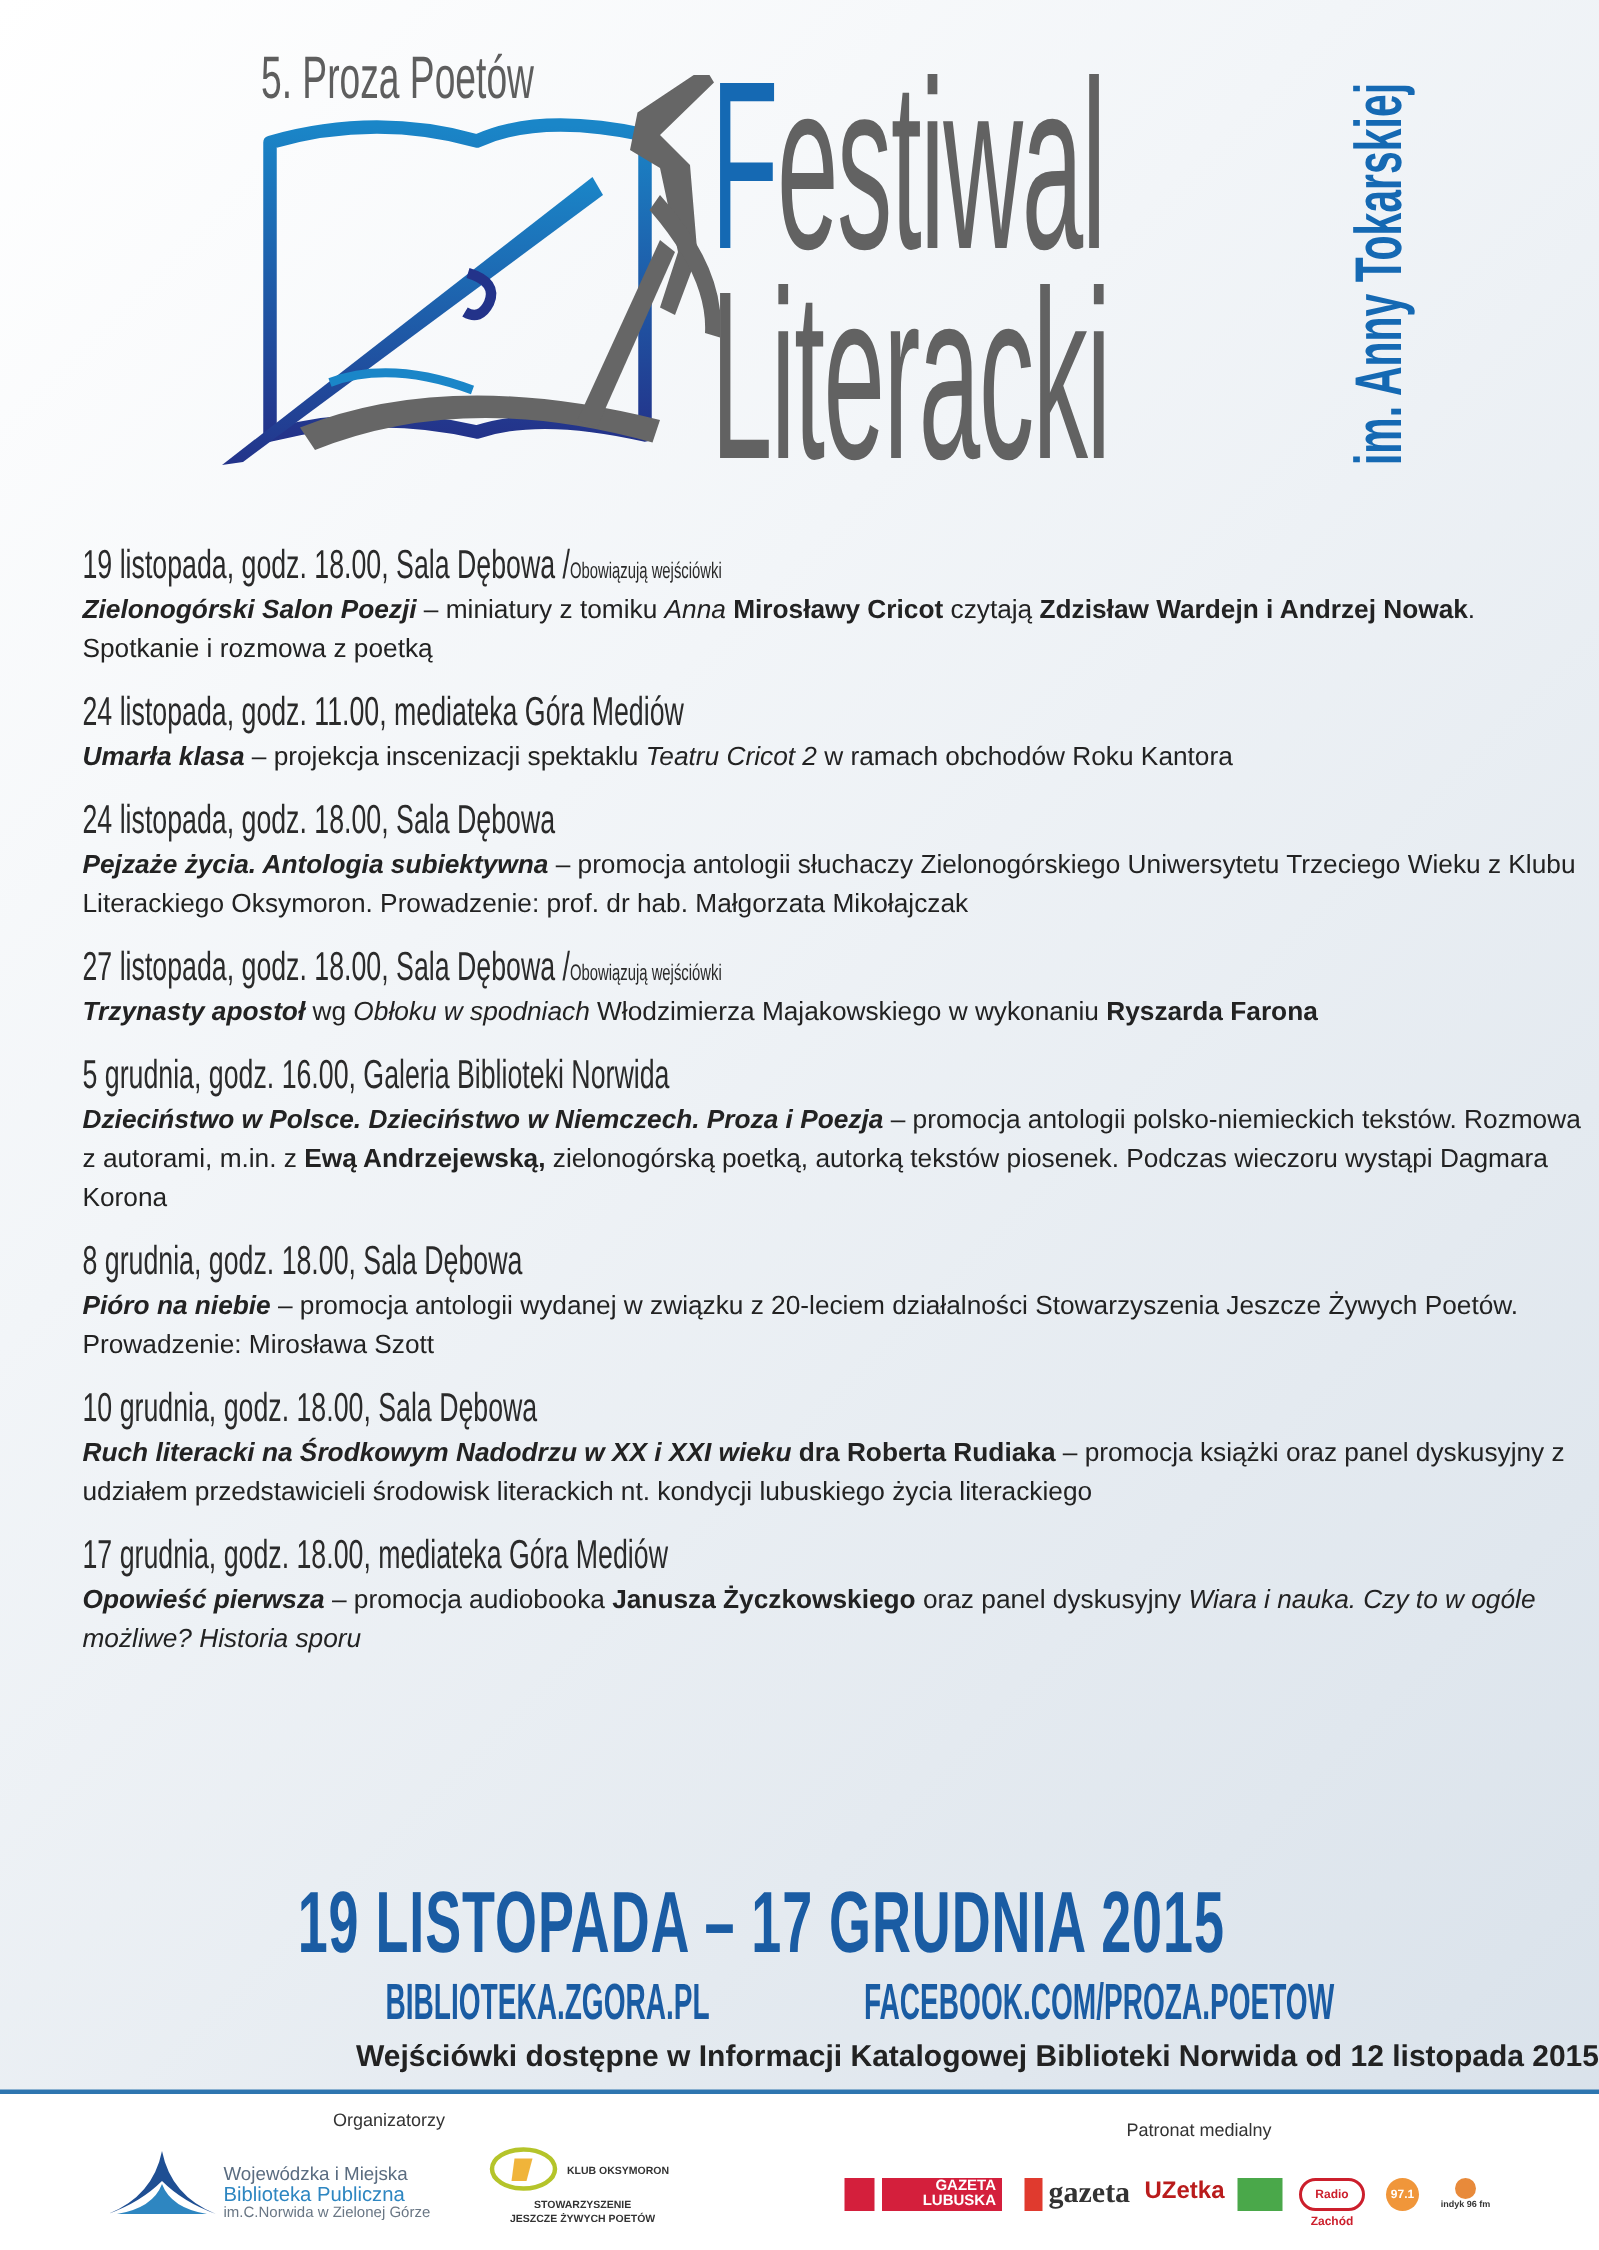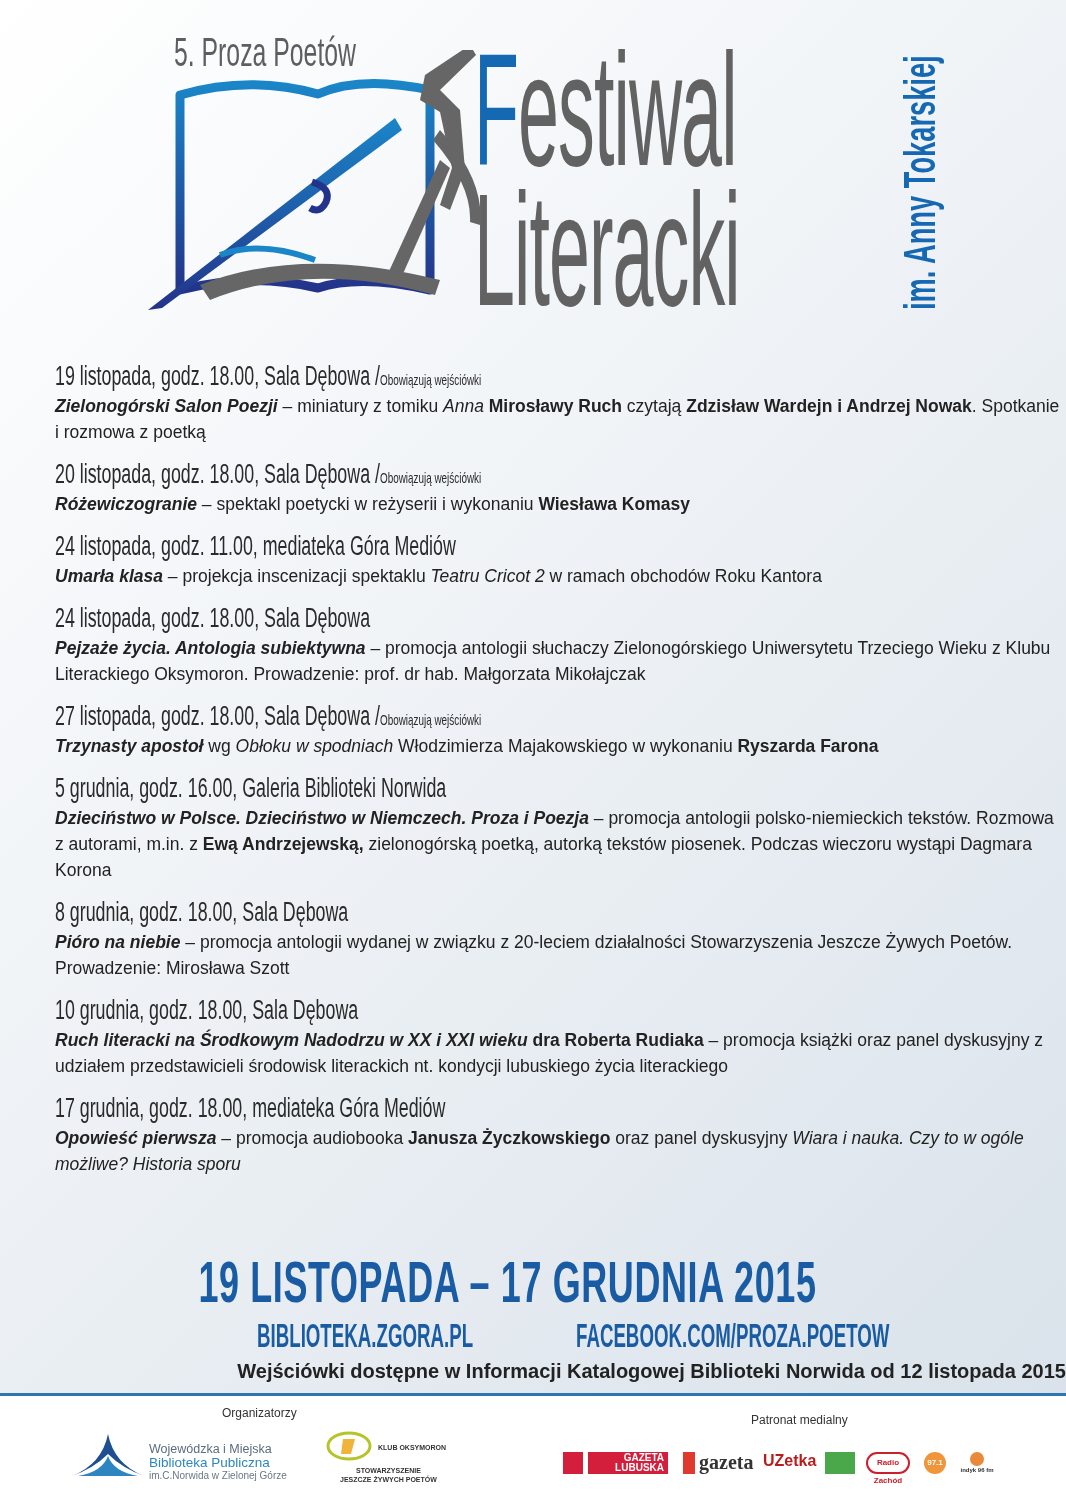--- a/index.html
+++ b/index.html
@@ -90,25 +90,21 @@
     <path d="M300 80 Q345 130 340 175 L330 172 Q332 135 293 90 Z" fill="#666"></path>
   </svg>
   <div id="word1" class="big-word cond"><span class="initial-blue">F</span><span>estiwal</span></div>
   <div id="word2" class="big-word cond"><span>L</span><span>iteracki</span></div>
   <div id="patron" class="cond"><span>im. Anny Tokarskiej</span></div>
 </div>
 
 <div id="events">
     <div class="event">
       <div class="ev-head cond"><span class="hw"><span>19 listopada, godz. 18.00, Sala Dębowa /</span><span class="note">Obowiązują wejściówki</span></span></div>
-      <div class="ev-body"><b style="font-style: italic; text-align: center;">Zielonogórski Salon Poezji</b><span> – miniatury z tomiku </span><i>Anna</i><span> </span><b>Mirosławy Ruch</b><span> czytają </span><b>Zdzisław Wardejn i Andrzej Nowak</b><span>. Spotkanie i rozmowa z poetką</span></div>
-    </div>
-    <div class="event">
-      <div class="ev-head cond"><span class="hw"><span>20 listopada, godz. 18.00, Sala Dębowa /</span><span class="note">Obowiązują wejściówki</span></span></div>
-      <div class="ev-body"><b style="font-style: italic;">Różewiczogranie</b><span> – spektakl poetycki w reżyserii i wykonaniu </span><b>Wiesława Komasy</b></div>
+      <div class="ev-body"><b style="font-style: italic; text-align: center;">Zielonogórski Salon Poezji</b><span> – miniatury z tomiku </span><i>Anna</i><span> </span><b>Mirosławy Cricot</b><span> czytają </span><b>Zdzisław Wardejn i Andrzej Nowak</b><span>. Spotkanie i rozmowa z poetką</span></div>
     </div>
     <div class="event">
       <div class="ev-head cond"><span class="hw"><span>24 listopada, godz. 11.00, mediateka Góra Mediów</span></span></div>
       <div class="ev-body"><b style="font-style: italic;">Umarła klasa</b><span> – projekcja inscenizacji spektaklu </span><i>Teatru Cricot 2</i><span> w ramach obchodów Roku Kantora</span></div>
     </div>
     <div class="event">
       <div class="ev-head cond"><span class="hw"><span>24 listopada, godz. 18.00, Sala Dębowa</span></span></div>
       <div class="ev-body"><b style="font-style: italic;">Pejzaże życia. Antologia subiektywna</b><span> – promocja antologii słuchaczy Zielonogórskiego Uniwersytetu Trzeciego Wieku z Klubu Literackiego Oksymoron. Prowadzenie: prof. dr hab. Małgorzata Mikołajczak</span></div>
     </div>
     <div class="event">

